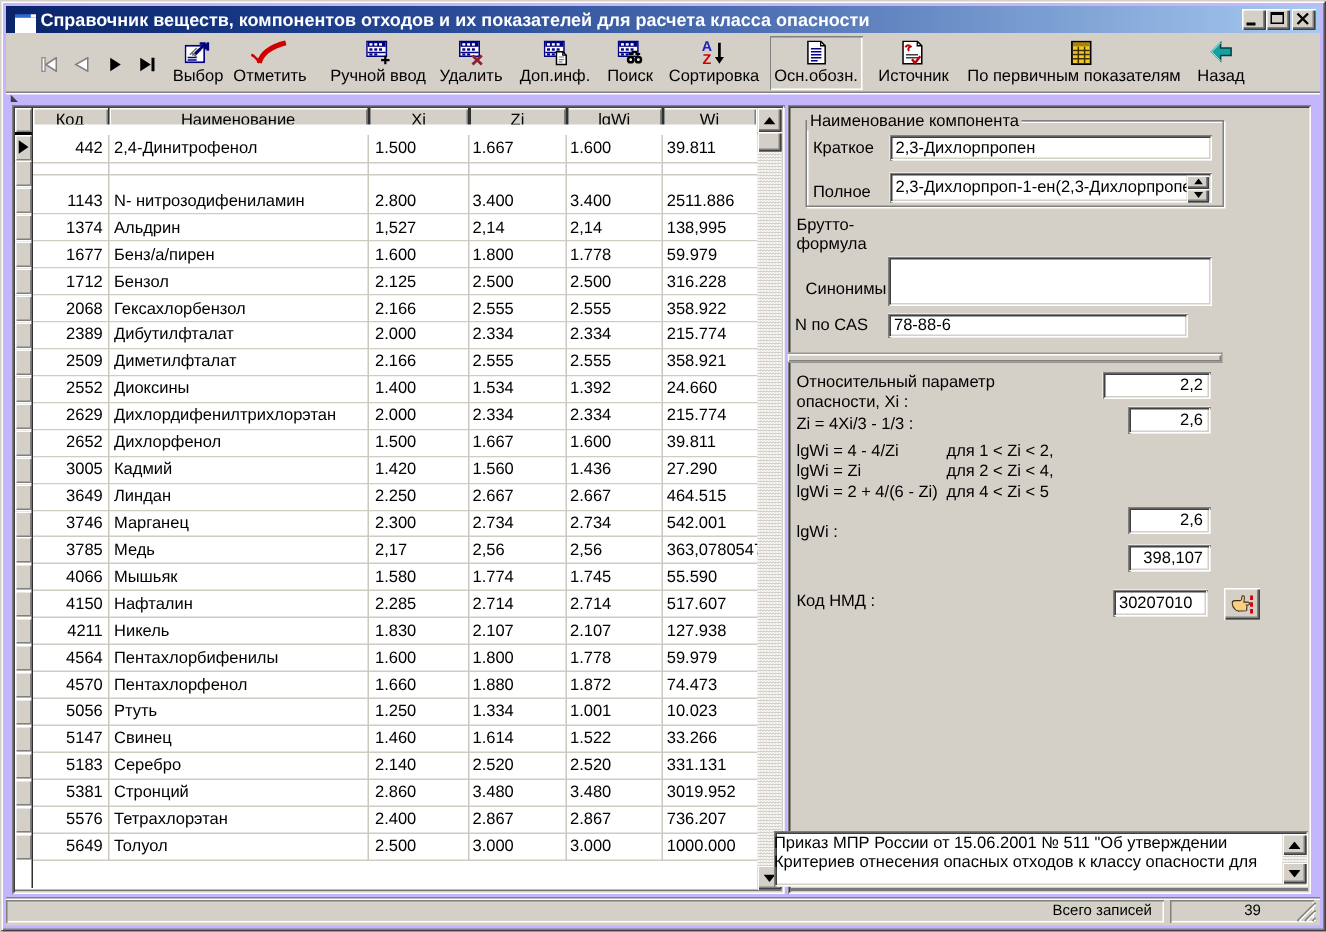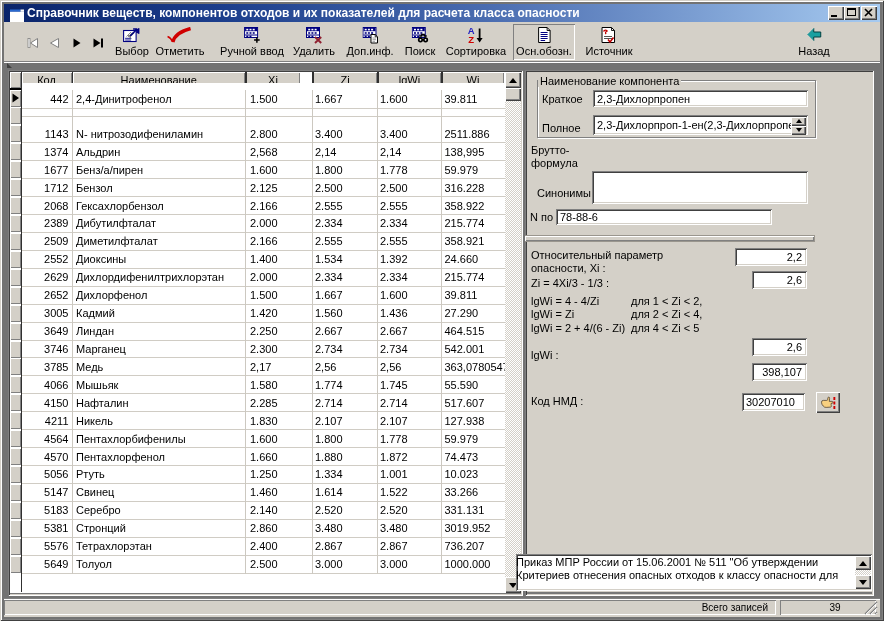--- a/index.html
+++ b/index.html
@@ -1,17 +1,17 @@
 <!DOCTYPE html>
 <html><head><meta charset="utf-8"><title>s</title>
 <style>
 *{margin:0;padding:0;box-sizing:border-box}
 html,body{width:884px;height:621px;overflow:hidden}
 body{font-family:"Liberation Sans",sans-serif;font-size:11px;color:#000;background:#d4d0c8;position:relative;-webkit-font-smoothing:antialiased}
-#win{position:absolute;left:0;top:0;width:884px;height:621px;background:#737373;
+#win{position:absolute;left:0;top:0;width:884px;height:621px;background:#c4b5fd;
  box-shadow:inset 1px 1px 0 #d4d0c8, inset -1px -1px 0 #404040, inset 2px 2px 0 #fff, inset -2px -2px 0 #808080;}
 .abs{position:absolute}
 #title{position:absolute;left:4px;top:4px;width:876px;height:18px;
  background:linear-gradient(to right,#0a246a,#1c3e8c 25%,#4a6cb0 55%,#a6caf0);color:#fff;font-weight:bold;font-size:12px;line-height:18px;}
 #title .txt{position:absolute;left:23px;top:0px;white-space:nowrap}
 .tbt{position:absolute;top:2px;width:16px;height:14px;background:#d4d0c8;
  box-shadow:inset 1px 1px 0 #fff, inset -1px -1px 0 #404040, inset -2px -2px 0 #808080;}
 #toolbar{position:absolute;left:4px;top:22px;width:876px;height:40px;background:#d4d0c8;
  border-bottom:1px solid #808080; box-shadow:0 1px 0 #fff;}
 .tbtn{position:absolute;top:5px;transform:translateX(-50%);text-align:center}
@@ -221,38 +221,49 @@
           <svg width="16" height="17" viewBox="0 0 16 17">
             <path d="M1.5 0.5 h9.5 l3 3 v12 h-12.5 z" fill="#fff" stroke="#000"></path>
 <path d="M11 0.5 v3 h3" fill="none" stroke="#000" stroke-width="0.9"></path>
 <path d="M3 4.5 q1.8 -2.5 3.6 -0.5 q-2.6 1.2 -1 3" stroke="#c00000" fill="none" stroke-width="1.3"></path>
 <path d="M3.5 9.5 h8 M3.5 11.5 h8" stroke="#404040" stroke-width="0.9"></path>
 <path d="M7.5 12.5 l2 2.5 l3.5 -4.5" stroke="#c00000" stroke-width="1.6" fill="none"></path>
           </svg>
         </div>
         <div class="tlab">Источник</div>
       </div>
+<div class="tbtn" style="left:712px">
+        <div class="tico" style="transform:translateX(5px)">
+          <svg width="14" height="17" viewBox="0 0 14 17">
+            <rect x="0.75" y="0.75" width="12.5" height="15" fill="#f0c828" stroke="#000" stroke-width="1.2"></rect>
+<rect x="1.5" y="1.5" width="11" height="2.4" fill="#a88408"></rect>
+<path d="M1.5 6.6 h11 M1.5 9.4 h11 M1.5 12.2 h11" stroke="#403000" stroke-width="1"></path>
+<path d="M5 4.2 v11.5 M9.2 4.2 v11.5" stroke="#403000" stroke-width="1"></path>
+          </svg>
+        </div>
+        <div class="tlab">По первичным показателям</div>
+      </div>
 <div class="tbtn" style="left:810px">
         <div class="tico" style="">
           <svg width="16" height="17" viewBox="0 0 16 17">
             <path d="M7.5 1.5 L1.5 7.5 L7.5 13.5 L7.5 10 H14.5 V5 H7.5 Z" fill="#18a0a0" stroke="#004040" stroke-width="1"></path>
 <path d="M7.5 1.5 L1.5 7.5 L7.5 13.5" fill="none" stroke="#80e0e0" stroke-width="0.8"></path>
           </svg>
         </div>
         <div class="tlab">Назад</div>
       </div>
  </div>
  <svg class="abs" style="left:7px;top:63px" width="6" height="6">
       <path d="M0 0 L5 5 L0 5 Z" fill="#404040"></path>
     </svg>
  <div id="grid"></div>
  <div id="selhead"></div>
  <div class="hcell" style="left:21.5px;width:50px">Код</div>
  <div class="hcell" style="left:72.5px;width:172.5px">Наименование</div>
- <div class="hcell" style="left:246px;width:54px">Xi</div>
+ <div class="hcell" style="left:246px;width:66px">Xi</div>
  <div class="hcell" style="left:313px;width:64px">Zi</div>
  <div class="hcell" style="left:378px;width:63px">lgWi</div>
  <div class="hcell" style="left:442px;width:62px">Wi</div>
  <div class="hsep" style="left:71.5px"></div>
  <div class="hsep" style="left:245px"></div>
  <div class="hsep" style="left:312px"></div>
  <div class="hsep" style="left:377px"></div>
  <div class="hsep" style="left:441px"></div>
  <div id="hline"></div>
  <div id="rowwrap">
@@ -279,21 +290,21 @@
         <span class="c nam">N- нитрозодифениламин</span>
         <span class="c xi">2.800</span>
         <span class="c zi">3.400</span>
         <span class="c lg">3.400</span>
         <span class="c wi">2511.886</span>
       </div>
 <div class="selcell" style="top:125.36px;height:17.00px"></div>
 <div class="row" style="top:143.29px;height:17.93px">
         <span class="c kod">1374</span>
         <span class="c nam">Альдрин</span>
-        <span class="c xi">2,568</span>
+        <span class="c xi">1,527</span>
         <span class="c zi">2,14</span>
         <span class="c lg">2,14</span>
         <span class="c wi">138,995</span>
       </div>
 <div class="selcell" style="top:143.29px;height:17.00px"></div>
 <div class="row" style="top:161.22px;height:17.93px">
         <span class="c kod">1677</span>
         <span class="c nam">Бенз/а/пирен</span>
         <span class="c xi">1.600</span>
         <span class="c zi">1.800</span>
@@ -535,21 +546,21 @@
     </div>
  <div class="sbtn" style="left:791px;top:125.5px;width:15px;height:9px">
       <svg width="6" height="4">
         <path d="M0 0 L6 0 L3 4 Z" fill="#000"></path>
       </svg>
     </div>
  <div class="lab" style="left:531px;top:144px">Брутто-<br>формула</div>
  <div class="lab" style="left:537px;top:187px">Синонимы</div>
  <div class="edit" style="left:592px;top:171px;width:216px;height:33px"></div>
  <div class="lab" style="left:530px;top:211px">N по CAS</div>
- <div class="edit" style="left:556px;top:209px;width:216px;height:16px">78-88-6</div>
+ <div class="edit" style="left:592px;top:209px;width:200px;height:16px">78-88-6</div>
  <div id="divider"></div>
  <div class="lab" style="left:531px;top:249px">Относительный параметр<br>опасности, Xi :</div>
  <div class="edit" style="left:735px;top:248px;width:72px;height:18px;justify-content:flex-end;padding-right:5px">2,2</div>
  <div class="lab" style="left:531px;top:277px">Zi = 4Xi/3 - 1/3 :</div>
  <div class="edit" style="left:752px;top:271px;width:55px;height:18px;justify-content:flex-end;padding-right:5px">2,6</div>
  <div class="lab" style="left:531px;top:294.5px">lgWi = 4 - 4/Zi</div>
     <div class="lab" style="left:631px;top:294.5px">для 1 &lt; Zi &lt; 2,</div>
  <div class="lab" style="left:531px;top:308px">lgWi = Zi</div>
     <div class="lab" style="left:631px;top:308px">для 2 &lt; Zi &lt; 4,</div>
  <div class="lab" style="left:531px;top:321.5px">lgWi = 2 + 4/(6 - Zi)</div>

